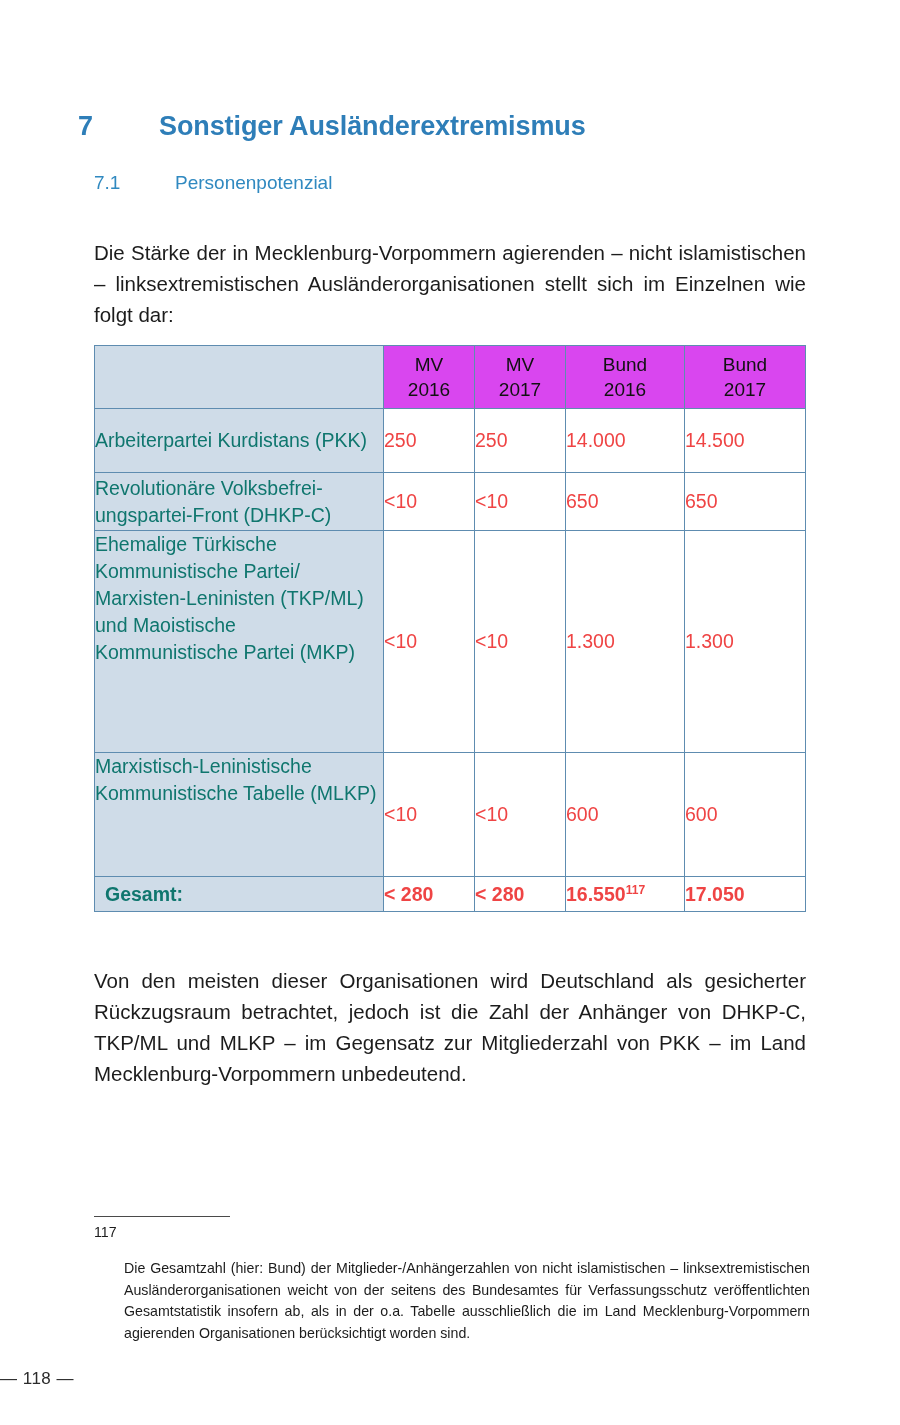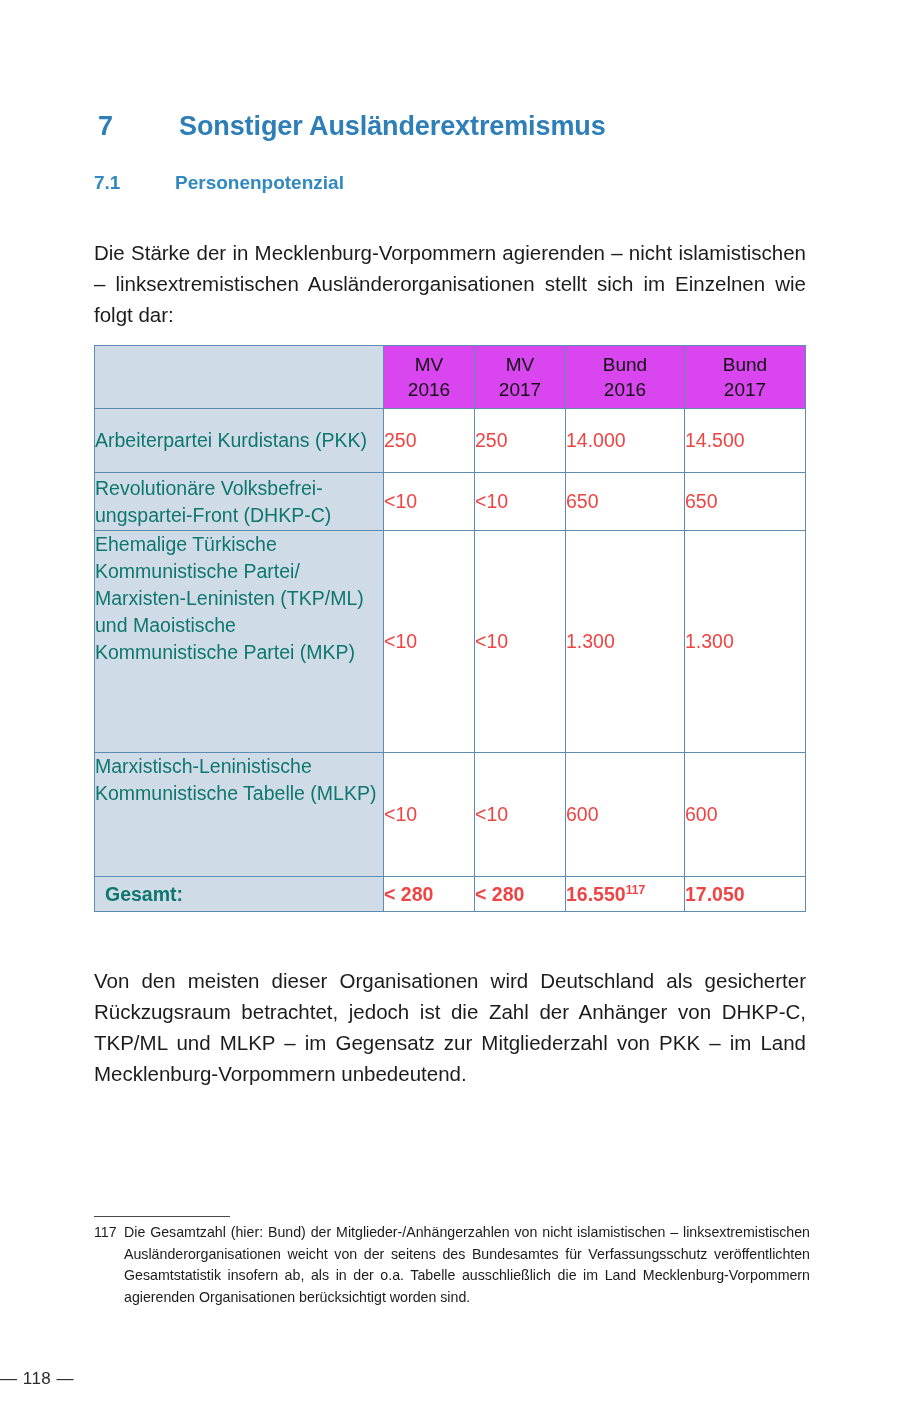--- a/index.html
+++ b/index.html
@@ -20,39 +20,39 @@
     position: absolute;
     left: 0; top: 0;
     width: 900px;
     height: 1425px;
     overflow: hidden;
   }
 
   
   .h1 {
     position: absolute;
-    left: 98px;
+    left: 78px;
     top: 92px;
     width: 720px;
     color: #2E7EB8;
     font-size: 27px;
     font-weight: bold;
     line-height: 32px;
     letter-spacing: -0.1px;
   }
   .h1 .num { display: inline-block; width: 81px; }
 
   .h2 {
     position: absolute;
     left: 94px;
     top: 155px;
     width: 720px;
     color: #3089C0;
     font-size: 19px;
-    font-weight: bold;
+    font-weight: normal;
     line-height: 24px;
   }
   .h2 .num { display: inline-block; width: 81px; }
 
   
   .para {
     position: absolute;
     left: 94px;
     width: 712px;
     font-size: 20.5px;
@@ -162,20 +162,21 @@
   .footnote .fnum {
     position: absolute;
     left: 0;
     top: 0;
     width: 30px;
   }
   .footnote .fbody {
     display: block;
     margin-left: 30px;
     text-align: justify;
+    margin-top: 36px;
   }
 
   
   .pageno {
     position: absolute;
     left: 0;
     top: 1369px;
     width: 900px;
     font-size: 17px;
     color: #2b2b2b;

